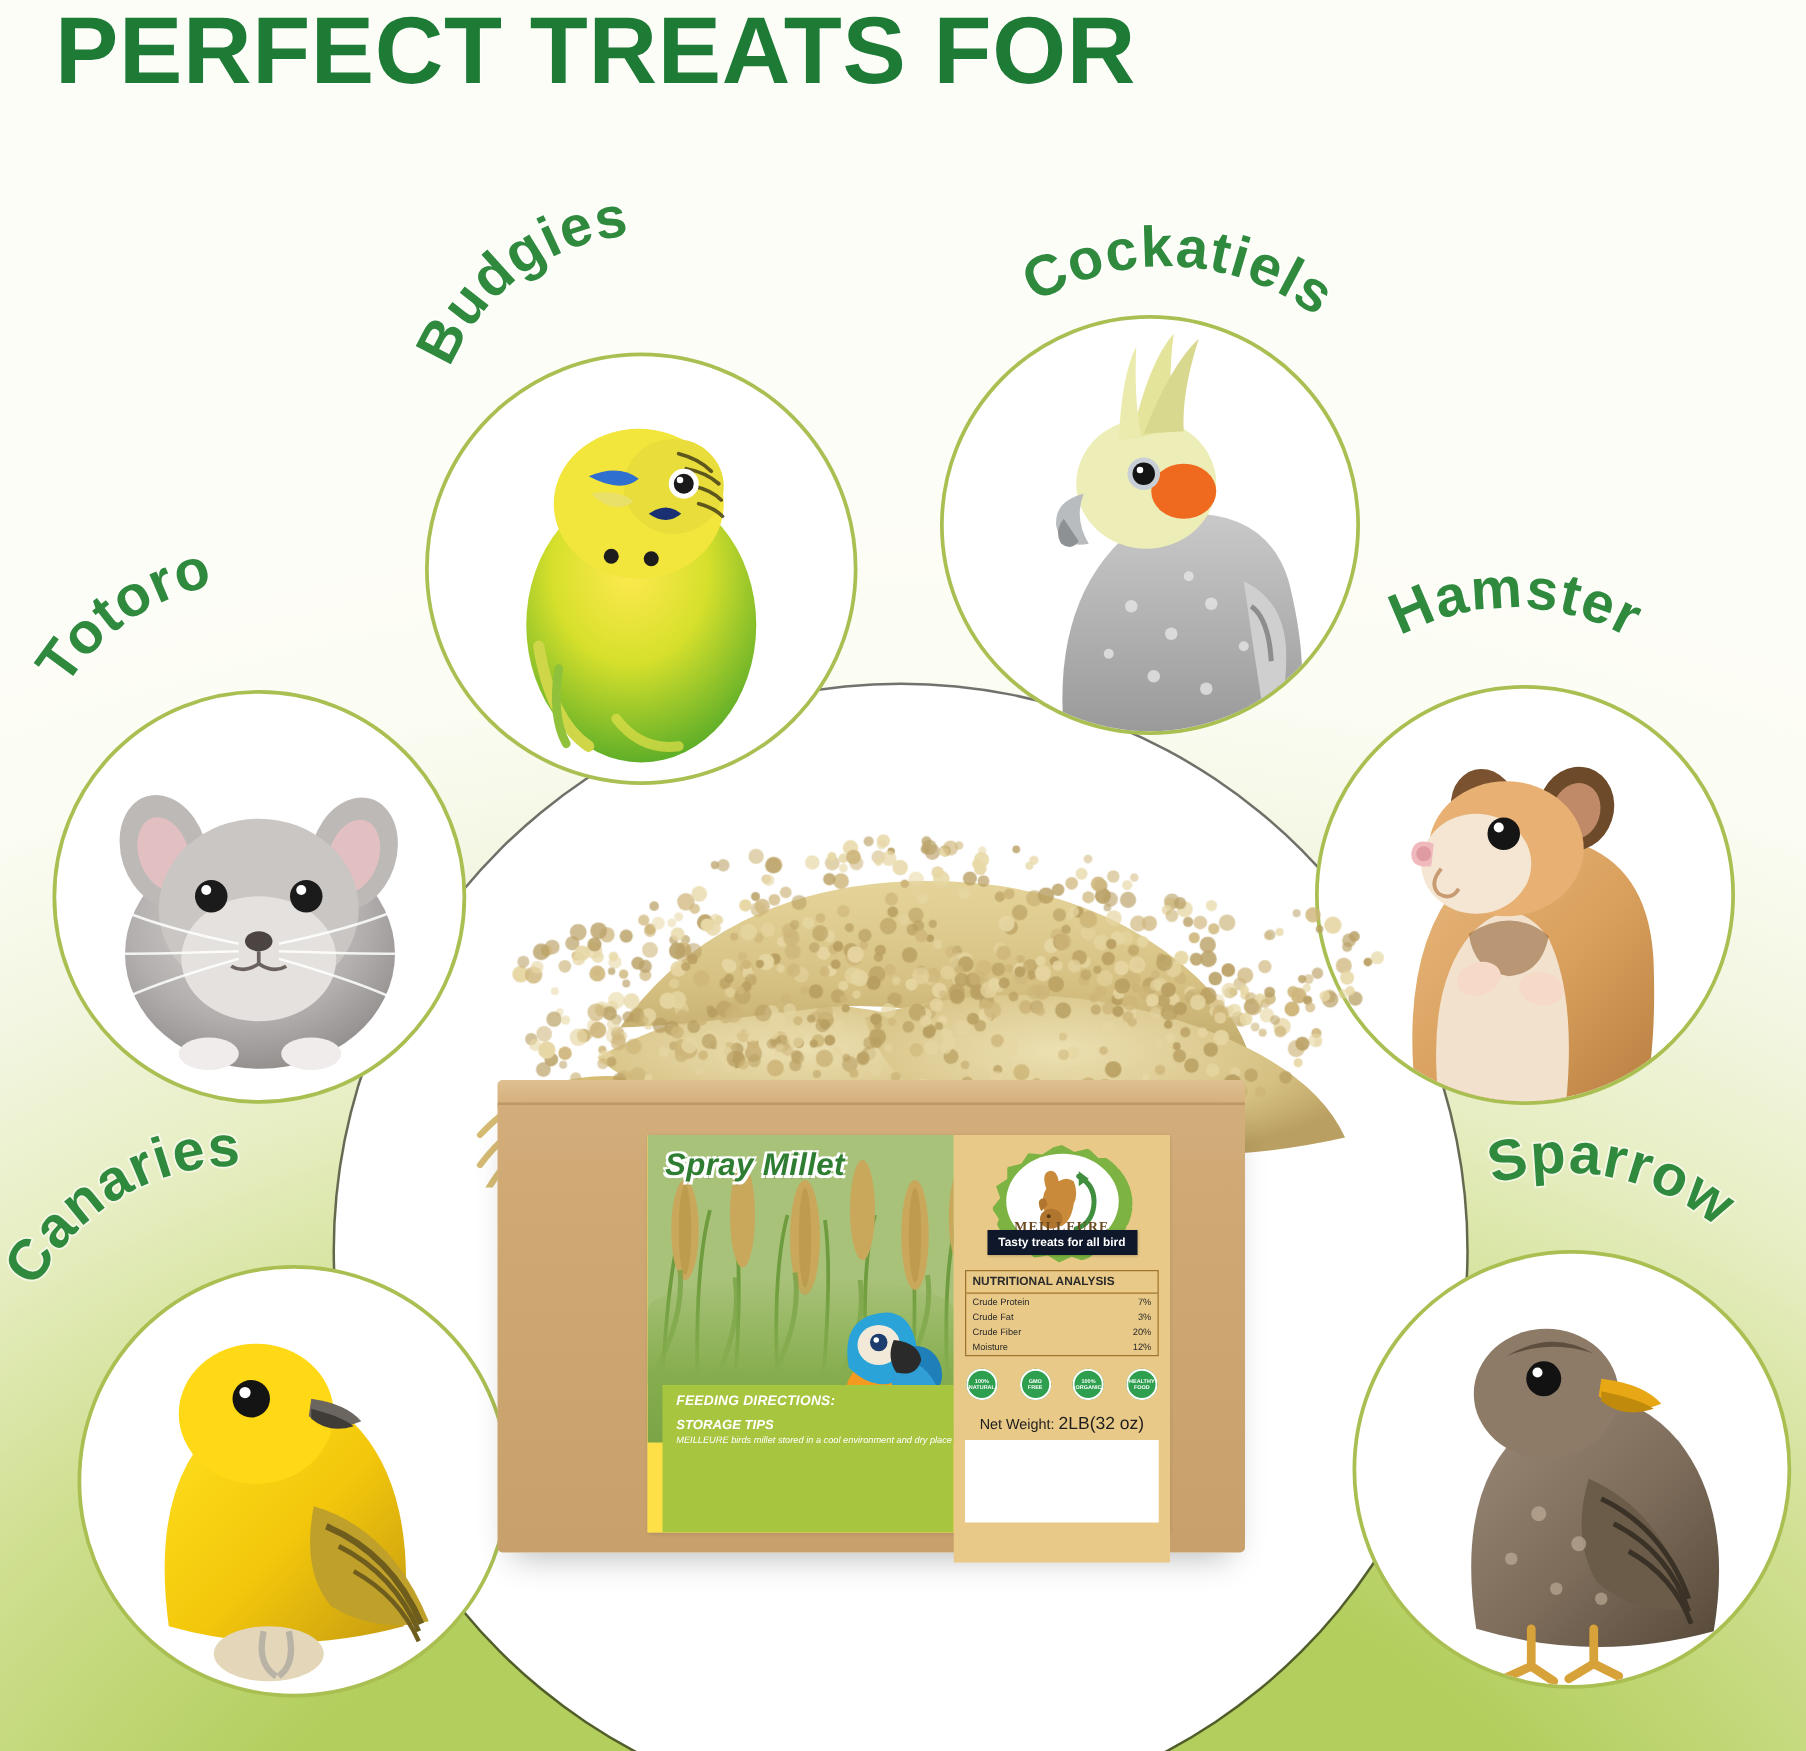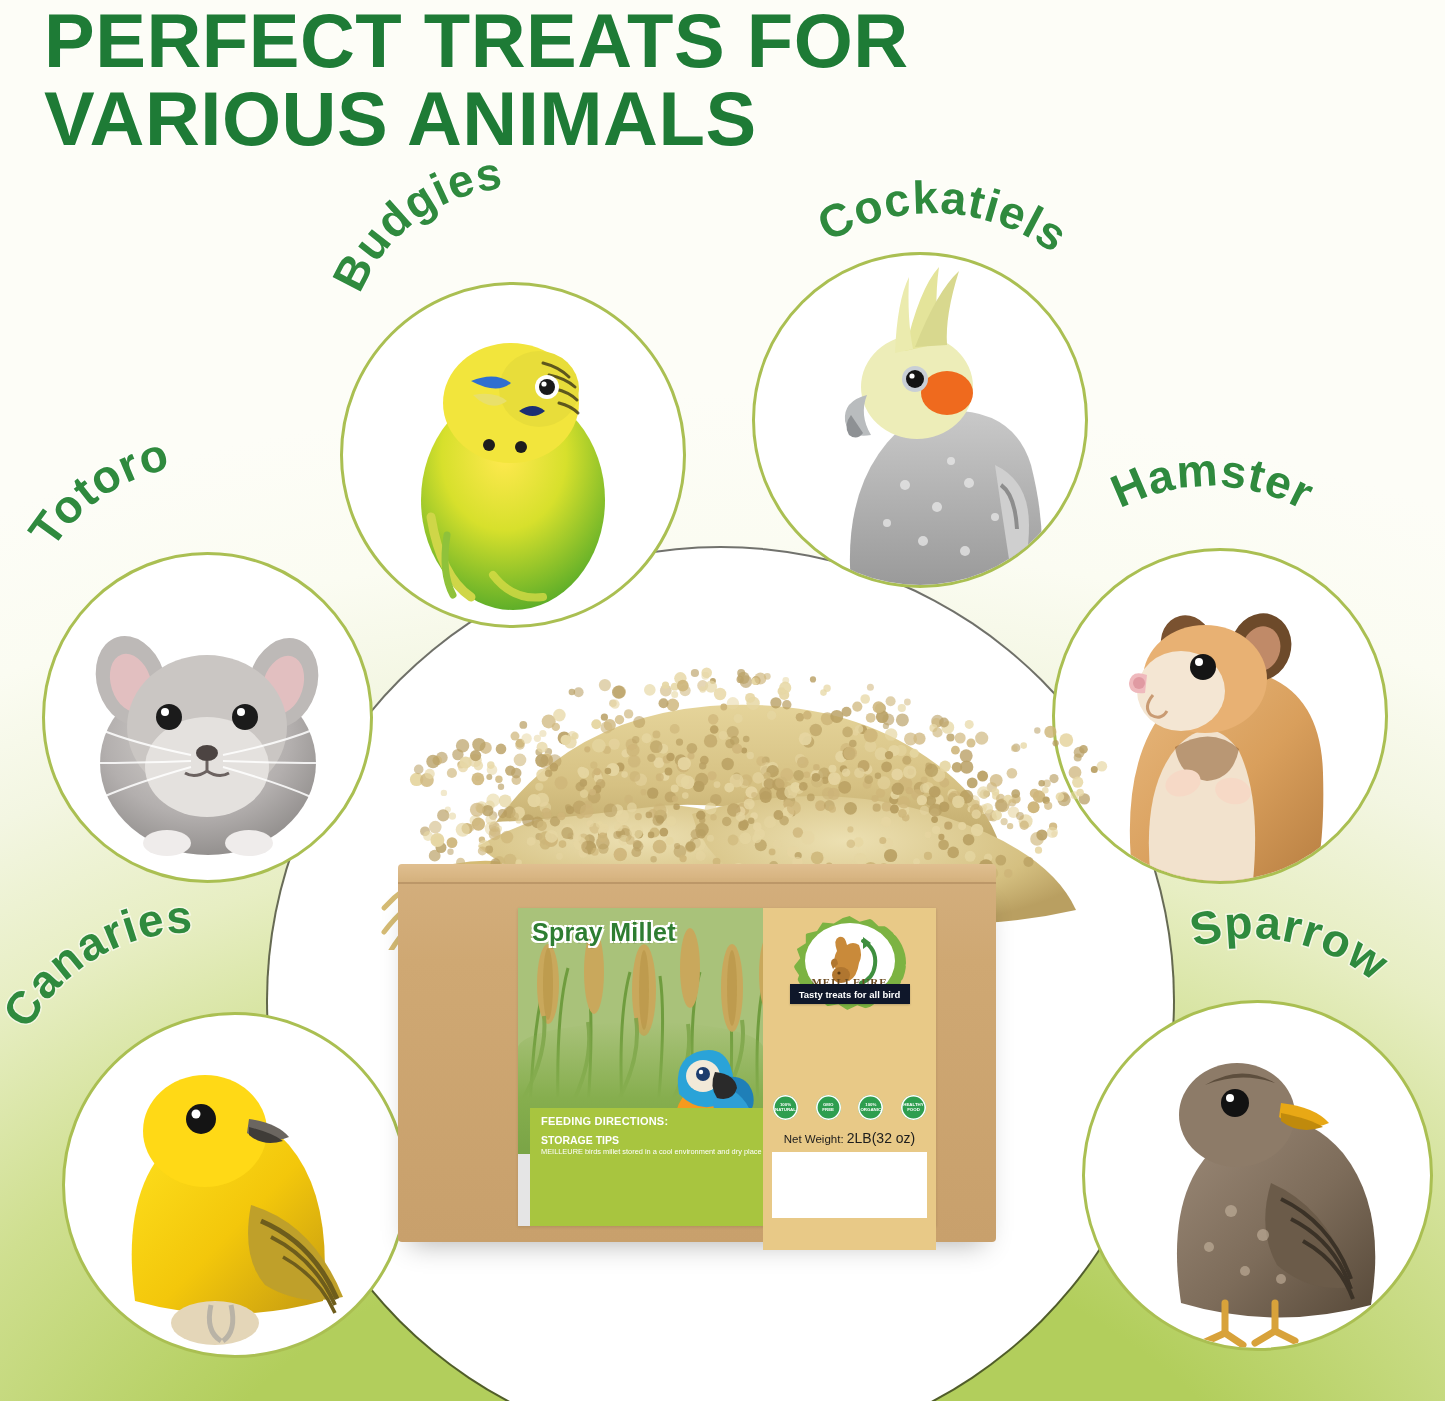--- a/index.html
+++ b/index.html
@@ -74,21 +74,21 @@
   }
   .box-seam{
     position:absolute;left:0;right:0;top:0;height:2px;background:rgba(120,85,45,.25);
   }
 
   
   .label{
     position:absolute;left:120px;top:26px;width:418px;height:318px;
     display:flex;background:#e6cf9a;box-shadow:0 1px 3px rgba(0,0,0,.12);
   }
-  .label-left{position:relative;width:268px;height:100%;overflow:hidden;background:#e5e5e5;}
+  .label-left{position:relative;width:268px;height:100%;overflow:hidden;background:#fde047;font-style:italic;}
   .field{
     position:absolute;left:0;top:0;right:0;height:200px;
     background:
       linear-gradient(180deg,#a8c47a 0%,#b9c87c 40%,#9fba6a 100%);
     overflow:hidden;
   }
   .grass-band{
     position:absolute;left:0;right:0;bottom:72px;height:132px;
     background:linear-gradient(180deg,rgba(140,175,92,0) 0%,#86ae4e 58%,#7aa446 100%);
     border-radius:52% 48% 0 0/26px 26px 0 0;
@@ -177,21 +177,20 @@
     position:absolute;left:9px;right:9px;top:244px;height:66px;background:#fff;
   }
 </style>
 </head>
 <body>
 
 <div id="stage">
 
   <div class="heading">
     <span>PERFECT TREATS FOR</span>
-    <span class="l2">VARIOUS ANIMALS</span>
   </div>
 
   <div class="center-disc"></div>
 
   <div class="pet pet-budgies">
     <svg class="art" viewBox="0 0 340 340">
       <defs>
         <radialGradient id="bg1" cx="45%" cy="30%" r="75%">
           <stop offset="0%" stop-color="#ffe94f"></stop>
             <stop offset="45%" stop-color="#d7e02c"></stop>
@@ -1215,20 +1214,43 @@
                 <path d="M18 16 q-4 -12 2 -14 q6 -2 8 8 q6 -4 12 0 q4 10 0 18 q-2 14 -10 18 q-12 -2 -14 -14 q-2 -10 2 -16z" fill="#c98a3a"></path>
                 <ellipse cx="22" cy="40" rx="9" ry="8" fill="#b07630"></ellipse>
                 <path d="M14 34 q-4 -8 0 -10 q4 -2 5 5" fill="#b07630"></path>
                 <circle cx="20" cy="38" r="1.6" fill="#5a3a14"></circle>
               </svg>
             </div>
             <div class="seal-brand">MEILLEURE</div>
             <div class="seal-ribbon">Tasty treats for all bird</div>
           </div>
 
+          <div class="nutri">
+            <h5>NUTRITIONAL ANALYSIS</h5>
+            <table>
+              <tbody>
+                  <tr>
+                <td>Crude Protein</td>
+                <td class="v">7%</td>
+              </tr>
+              <tr>
+                <td>Crude Fat</td>
+                <td class="v">3%</td>
+              </tr>
+              <tr>
+                <td>Crude Fiber</td>
+                <td class="v">20%</td>
+              </tr>
+              <tr>
+                <td>Moisture</td>
+                <td class="v">12%</td>
+              </tr>
+            </tbody>
+              </table>
+          </div>
 
           <div class="certs">
             <div class="cert ring">
               <span>100%</span>
               <span>NATURAL</span>
             </div>
             <div class="cert ring">
               <span>GMO</span>
               <span>FREE</span>
             </div>

